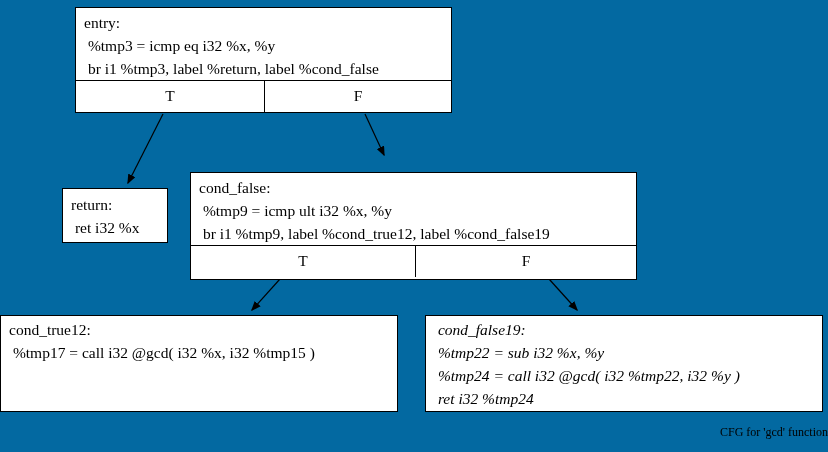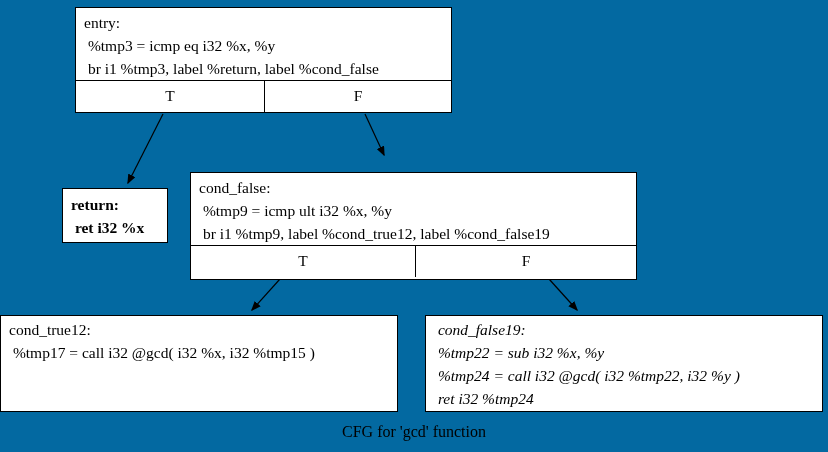--- a/index.html
+++ b/index.html
@@ -51,22 +51,22 @@
   }
   .port + .port {
     border-left: 1px solid #000000;
     flex: 1;
   }
   .caption {
     position: absolute;
     left: 0;
     top: 422px;
     width: 828px;
-    text-align: center;
-    font-size: 16px;
+    text-align: right;
+    font-size: 12px;
     line-height: 20px;
   }
 </style>
 </head>
 <body>
 
 <div class="canvas">
 
   <svg class="edge-layer" width="828" height="452" viewBox="0 0 828 452" xmlns="http://www.w3.org/2000/svg">
     <defs>
@@ -85,21 +85,21 @@
       <div class="code-line">entry:</div>
       <div class="code-line"> %tmp3 = icmp eq i32 %x, %y</div>
       <div class="code-line"> br i1 %tmp3, label %return, label %cond_false</div>
     </div>
     <div class="ports">
       <div class="port" style="width:188px;">T</div>
       <div class="port">F</div>
     </div>
   </div>
 
-  <div class="node" style="left:62px; top:188px; width:106px; height:55px;font-weight:bold;">
+  <div class="node" style="left:62px; top:188px; width:106px; height:55px;">
     <div class="node-body" style="padding-top:4px;">
       <div class="code-line">return:</div>
       <div class="code-line"> ret i32 %x</div>
     </div>
   </div>
 
   <div class="node" style="left:190px; top:160px; width:447px; height:108px;margin-top:12px;">
     <div class="node-body">
       <div class="code-line">cond_false:</div>
       <div class="code-line"> %tmp9 = icmp ult i32 %x, %y</div>

